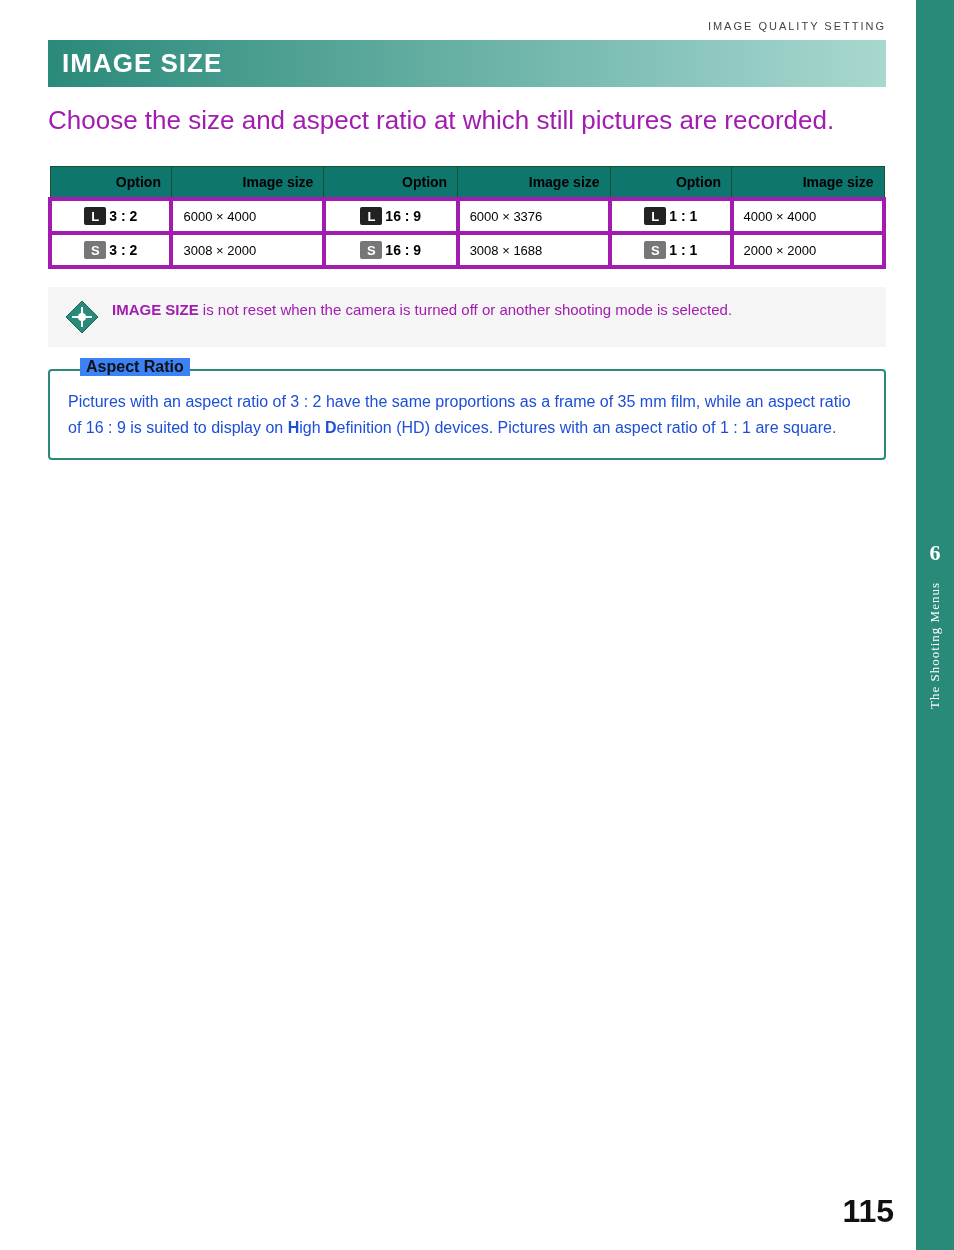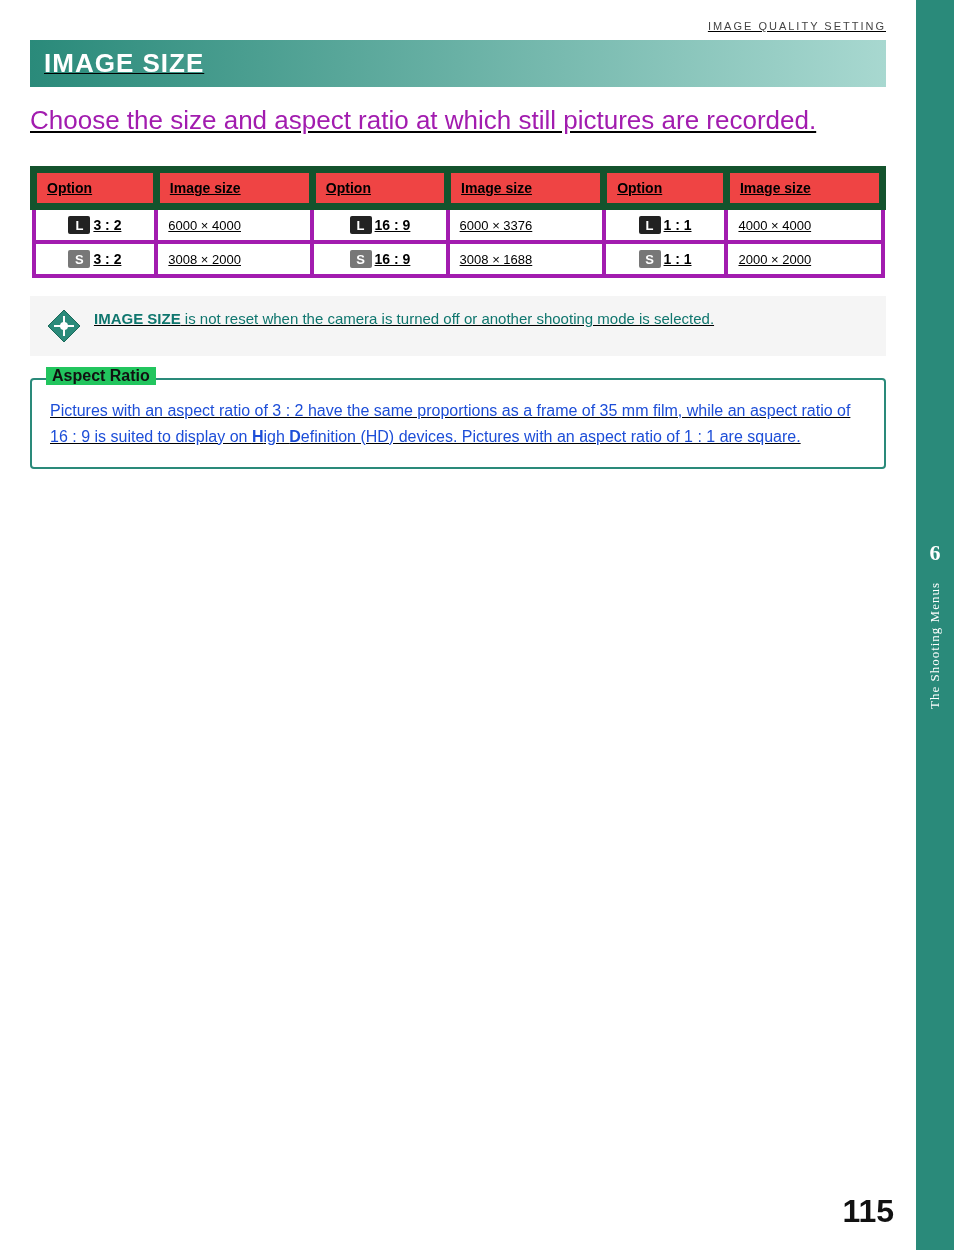--- a/index.html
+++ b/index.html
@@ -39,22 +39,21 @@
       letter-spacing: 1px;
     }
 
     
     .main-content {
       position: absolute;
       left: 0;
       top: 0;
       right: 38px;
       bottom: 0;
-      padding: 20px 30px 30px 30px;
-      text-decoration: underline;
+      padding: 20px 30px 30px 48px;
     }
 
     
     .page-header {
       text-align: right;
       font-size: 11px;
       letter-spacing: 2px;
       color: #444;
       text-transform: uppercase;
       margin-bottom: 8px;
@@ -86,25 +85,25 @@
 
     
     .size-table {
       width: 100%;
       border-collapse: collapse;
       margin-bottom: 18px;
       font-size: 14px;
       font-family: Arial, sans-serif;
     }
     .size-table th {
-      background: #ef4444;
-      border: 7px solid #14532d;
+      background: #0f766e;
+      border: 1px solid #14532d;
       padding: 7px 10px;
       font-weight: bold;
-      text-align: left;
+      text-align: right;
     }
     .size-table td {
       border: 4px solid #a21caf;
       padding: 6px 10px;
       text-align: left;
       vertical-align: middle;
     }
     .size-table td.option-cell {
       text-align: center;
       white-space: nowrap;
@@ -142,40 +141,40 @@
       background: #f5f5f5;
       padding: 12px 16px;
       margin-bottom: 22px;
       display: flex;
       align-items: flex-start;
       gap: 12px;
     }
     .note-text {
       font-size: 15px;
       line-height: 1.5;
-      color: #0f766e;
+      color: #a21caf;
       font-family: Arial, sans-serif;
     }
     .note-text strong {
       font-weight: bold;
     }
 
     
     .aspect-ratio-section {
       border: 2px solid #2a8a7a;
       border-radius: 4px;
       padding: 0;
       position: relative;
       margin-top: 10px;
     }
     .aspect-ratio-title {
       position: absolute;
       top: -13px;
-      left: 14px;
-      background: #22c55e;
+      left: 30px;
+      background: #3b82f6;
       padding: 0 6px;
       font-size: 16px;
       font-weight: bold;
       color: #111;
       font-family: Arial, sans-serif;
     }
     .aspect-ratio-body {
       padding: 18px 18px 18px 18px;
       font-size: 16px;
       line-height: 1.6;

